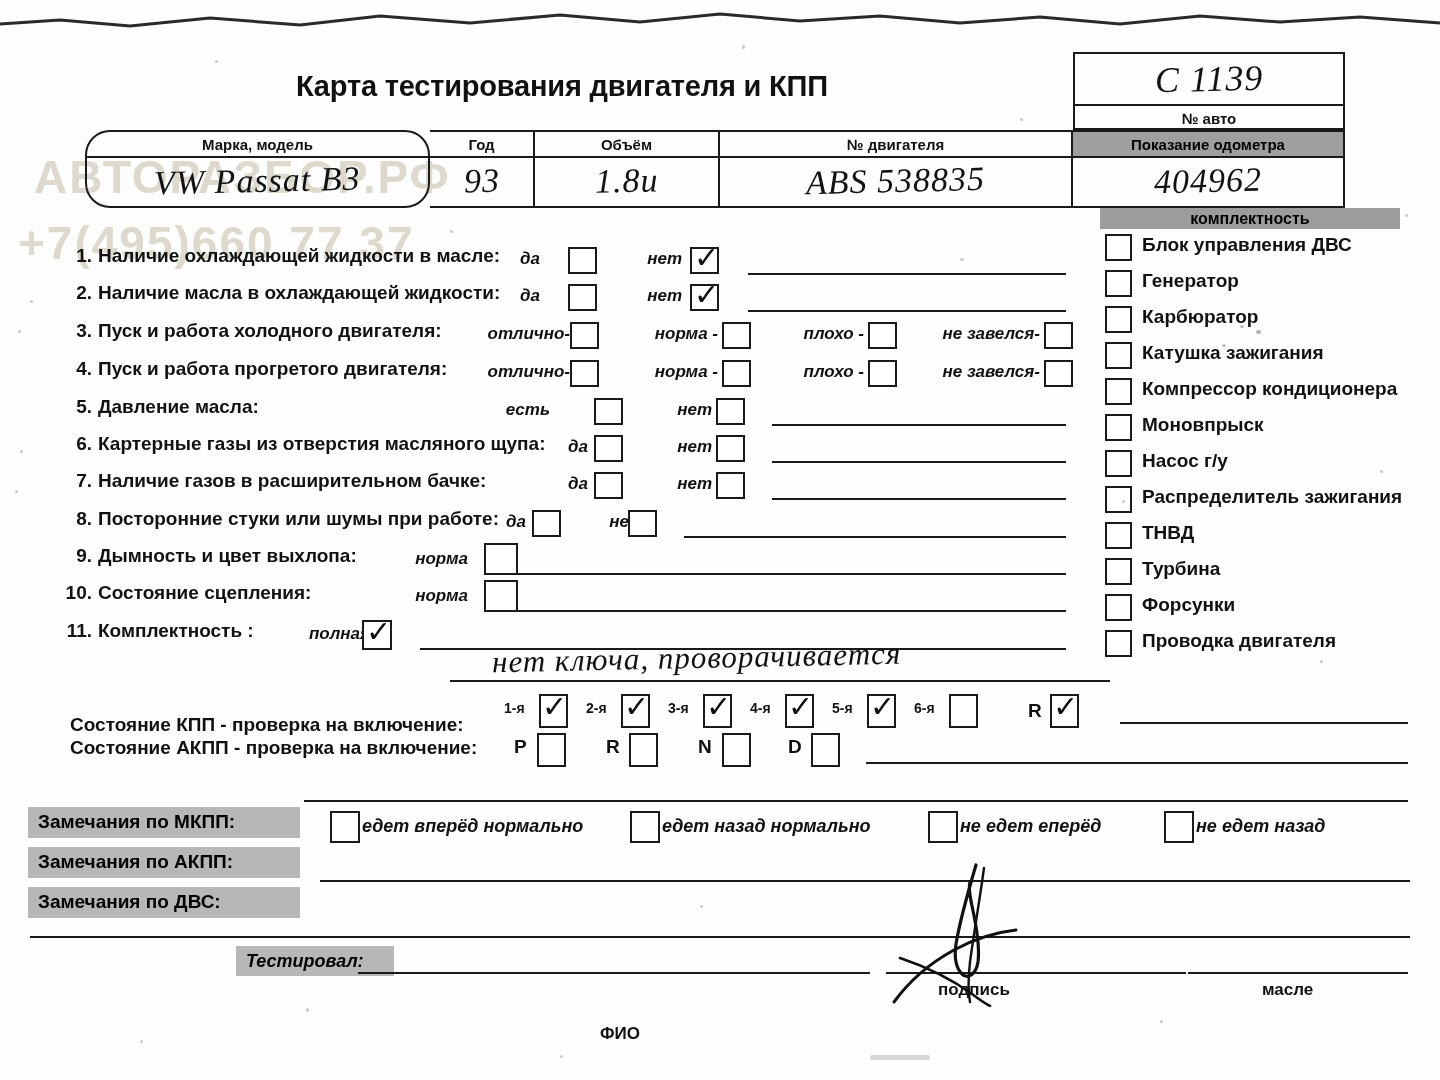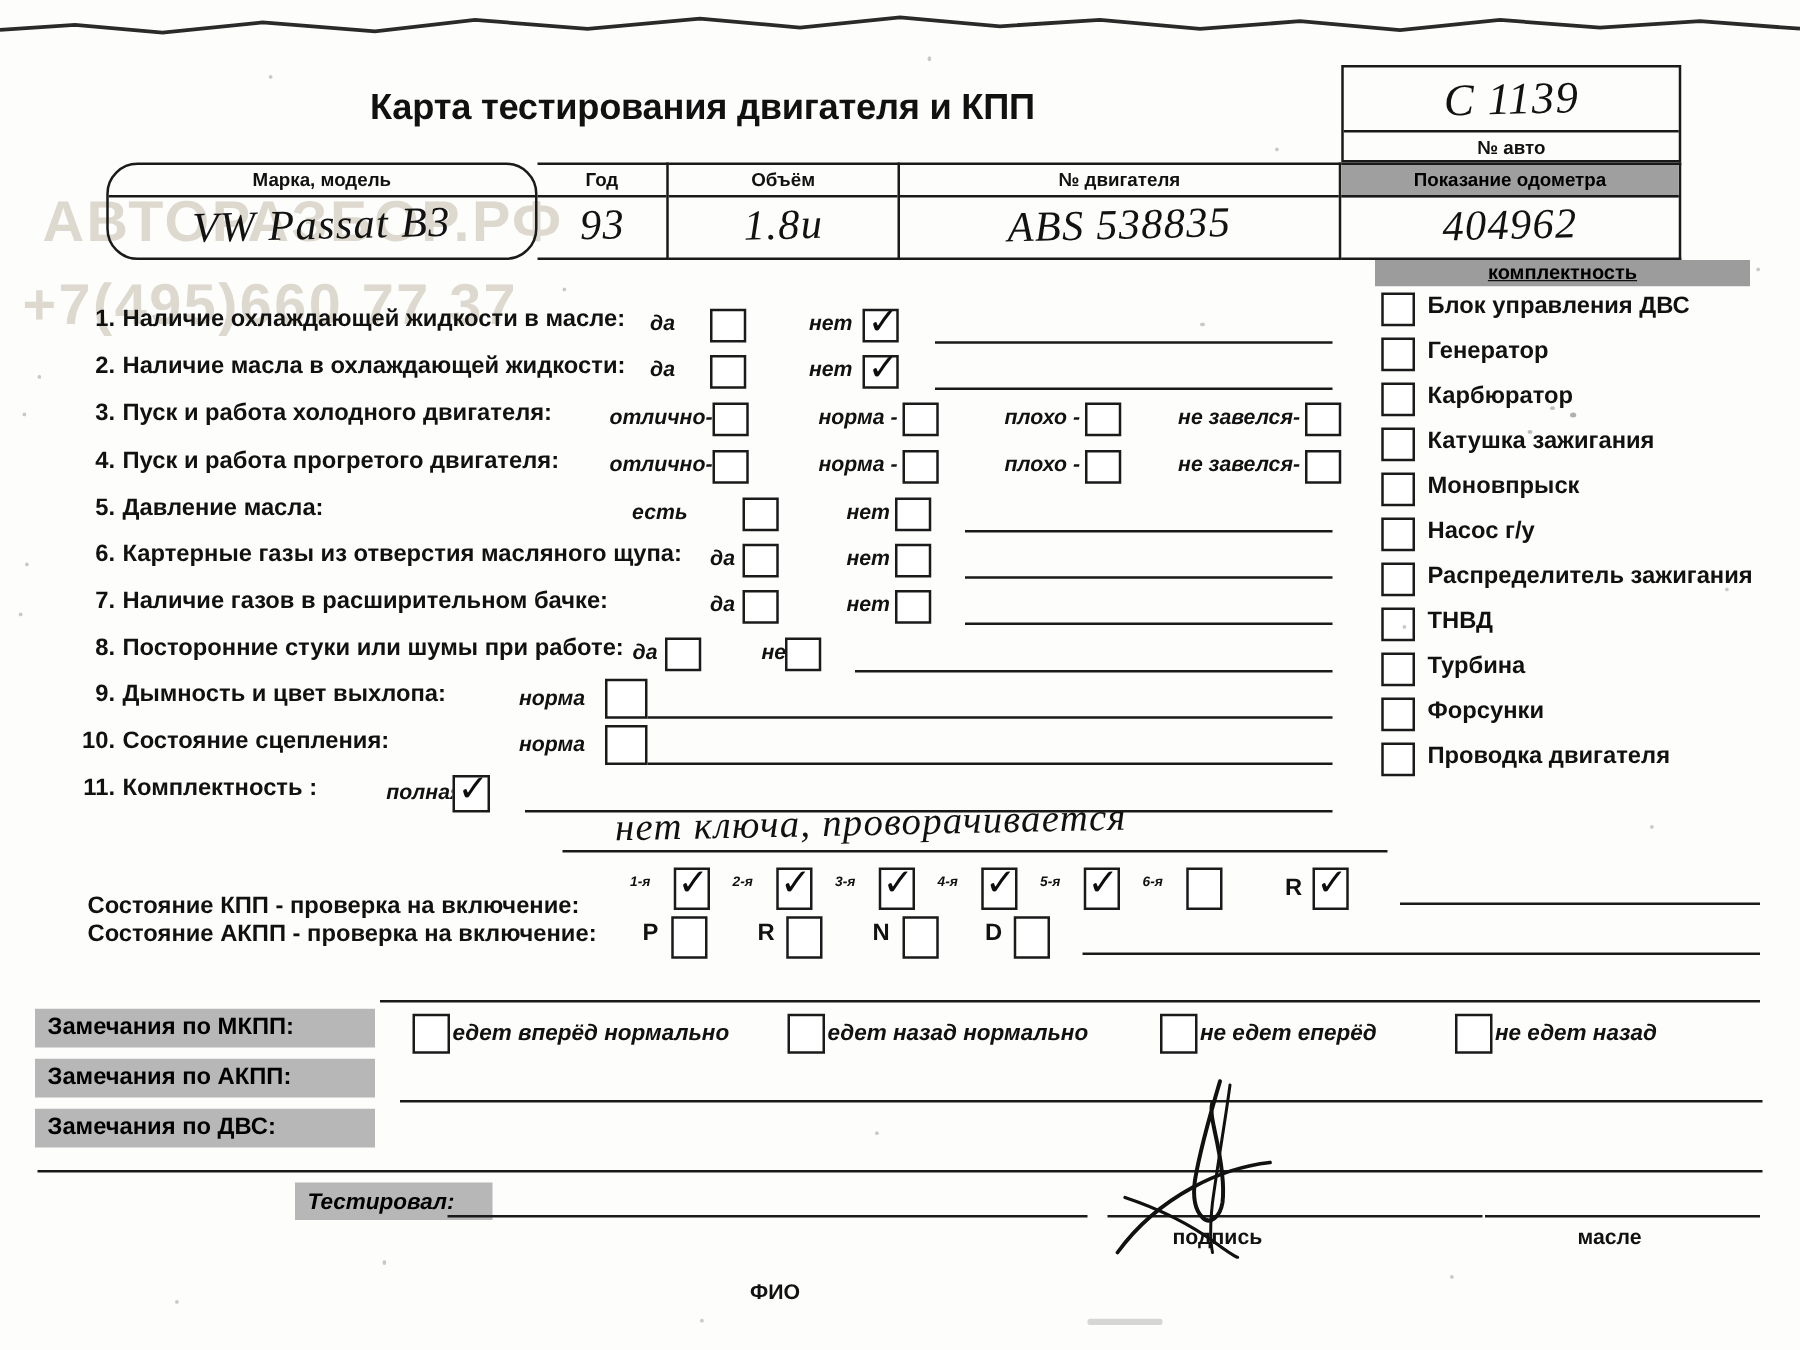--- a/index.html
+++ b/index.html
@@ -123,21 +123,20 @@
     font-size: 30px;
     color: #0d0d0d;
     pointer-events: none;
     line-height: 1;
   }
   
   .kp {
     position: absolute;
     left: 1100px; top: 208px;
     width: 300px;
-    text-decoration: underline;
   }
   .kp-title {
     background: #9c9c9c;
     color: #000;
     font-size: 16px;
     font-weight: bold;
     text-align: center;
     height: 21px;
     line-height: 21px;
     width: 300px;
@@ -167,21 +166,21 @@
     white-space: nowrap;
   }
   .secbar.noital { font-style: normal; margin-top: 35px; }
   .rowlbl {
     position: absolute;
     font-size: 19px; font-weight: bold;
     white-space: nowrap;
   }
   .gearlbl {
     position: absolute;
-    font-size: 11px; font-weight: bold; font-style: italic;
+    font-size: 14px; font-weight: bold; 
     white-space: nowrap;
   }
   .atlbl {
     position: absolute;
     font-size: 19px; font-weight: bold;
     white-space: nowrap;
   }
   .akpp-opt {
     position: absolute;
     font-size: 18px; font-weight: bold; font-style: italic;
@@ -373,20 +372,24 @@
       <div class="kp-box"></div>
       <div class="kp-lbl">Генератор</div>
     </div>
     <div class="kp-item">
       <div class="kp-box"></div>
       <div class="kp-lbl">Карбюратор</div>
     </div>
     <div class="kp-item">
       <div class="kp-box"></div>
       <div class="kp-lbl">Катушка зажигания</div>
+    </div>
+    <div class="kp-item">
+      <div class="kp-box"></div>
+      <div class="kp-lbl">Компрессор кондиционера</div>
     </div>
     <div class="kp-item">
       <div class="kp-box"></div>
       <div class="kp-lbl">Моновпрыск</div>
     </div>
     <div class="kp-item">
       <div class="kp-box"></div>
       <div class="kp-lbl">Насос г/у</div>
     </div>
     <div class="kp-item">

